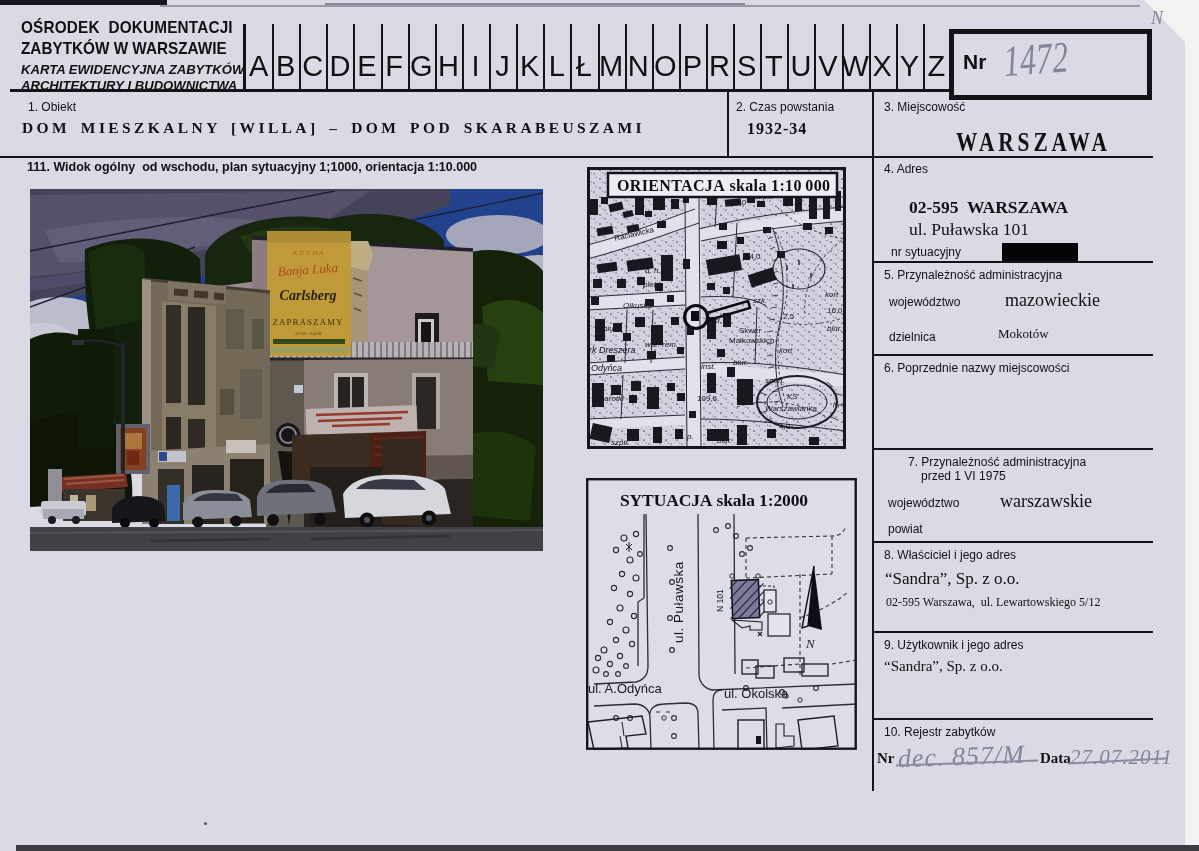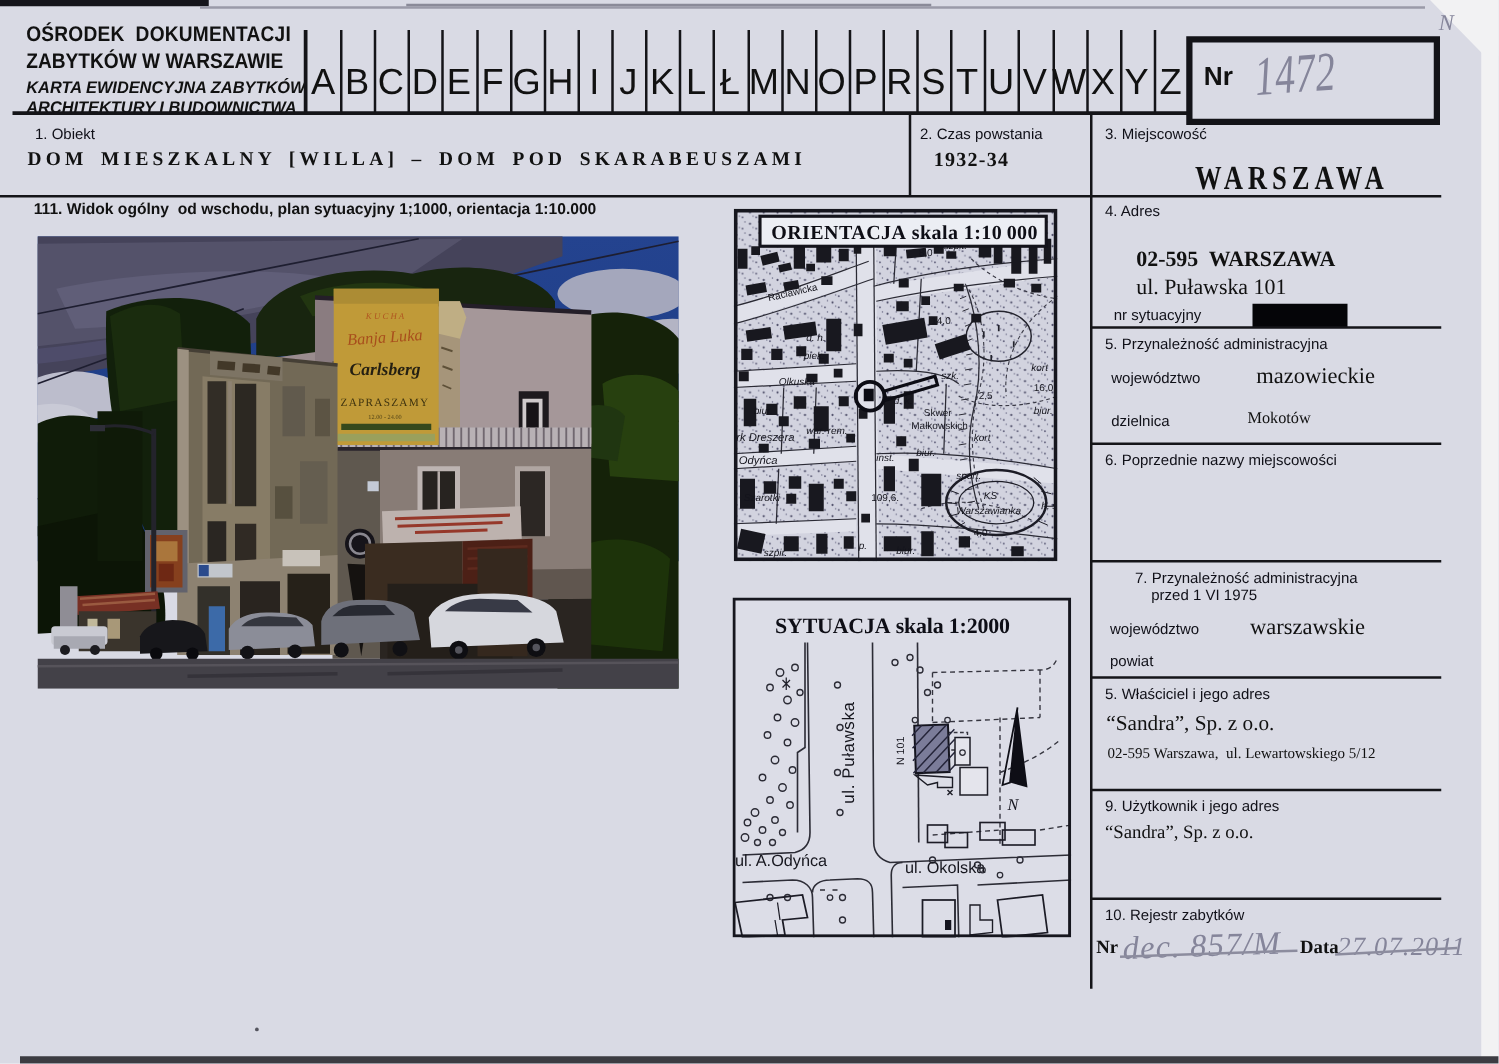--- a/index.html
+++ b/index.html
@@ -157,21 +157,21 @@
 <div class="abs lbl" style="left:884px;top:455px;margin-left:24px;">7. Przynależność administracyjna<br><span style="margin-left:13px;">przed 1 VI 1975</span></div>
 
 <div class="abs lbl" style="left:888px;top:496px;">województwo</div>
 
 <div class="abs ser" style="left:1000px;top:491px;font-size:18px;">warszawskie</div>
 
 <div class="abs lbl" style="left:888px;top:522px;">powiat</div>
 
 <div class="hline" style="left:872px;top:541px;width:281px;"></div>
 
-<div class="abs lbl" style="left:884px;top:548px;">5. Właściciel i jego adres</div>
+<div class="abs lbl" style="left:884px;top:548px;">8. Właściciel i jego adres</div>
 
 <div class="abs ser" style="left:885px;top:569px;font-size:17px;">“Sandra”, Sp. z o.o.</div>
 
 <div class="abs ser" style="left:886px;top:595px;font-size:12px;">02-595 Warszawa,&nbsp; ul. Lewartowskiego 5/12</div>
 
 <div class="hline" style="left:872px;top:631px;width:281px;"></div>
 
 <div class="abs lbl" style="left:884px;top:638px;">9. Użytkownik i jego adres</div>
 
 <div class="abs ser" style="left:884px;top:658px;font-size:15px;">“Sandra”, Sp. z o.o.</div>

